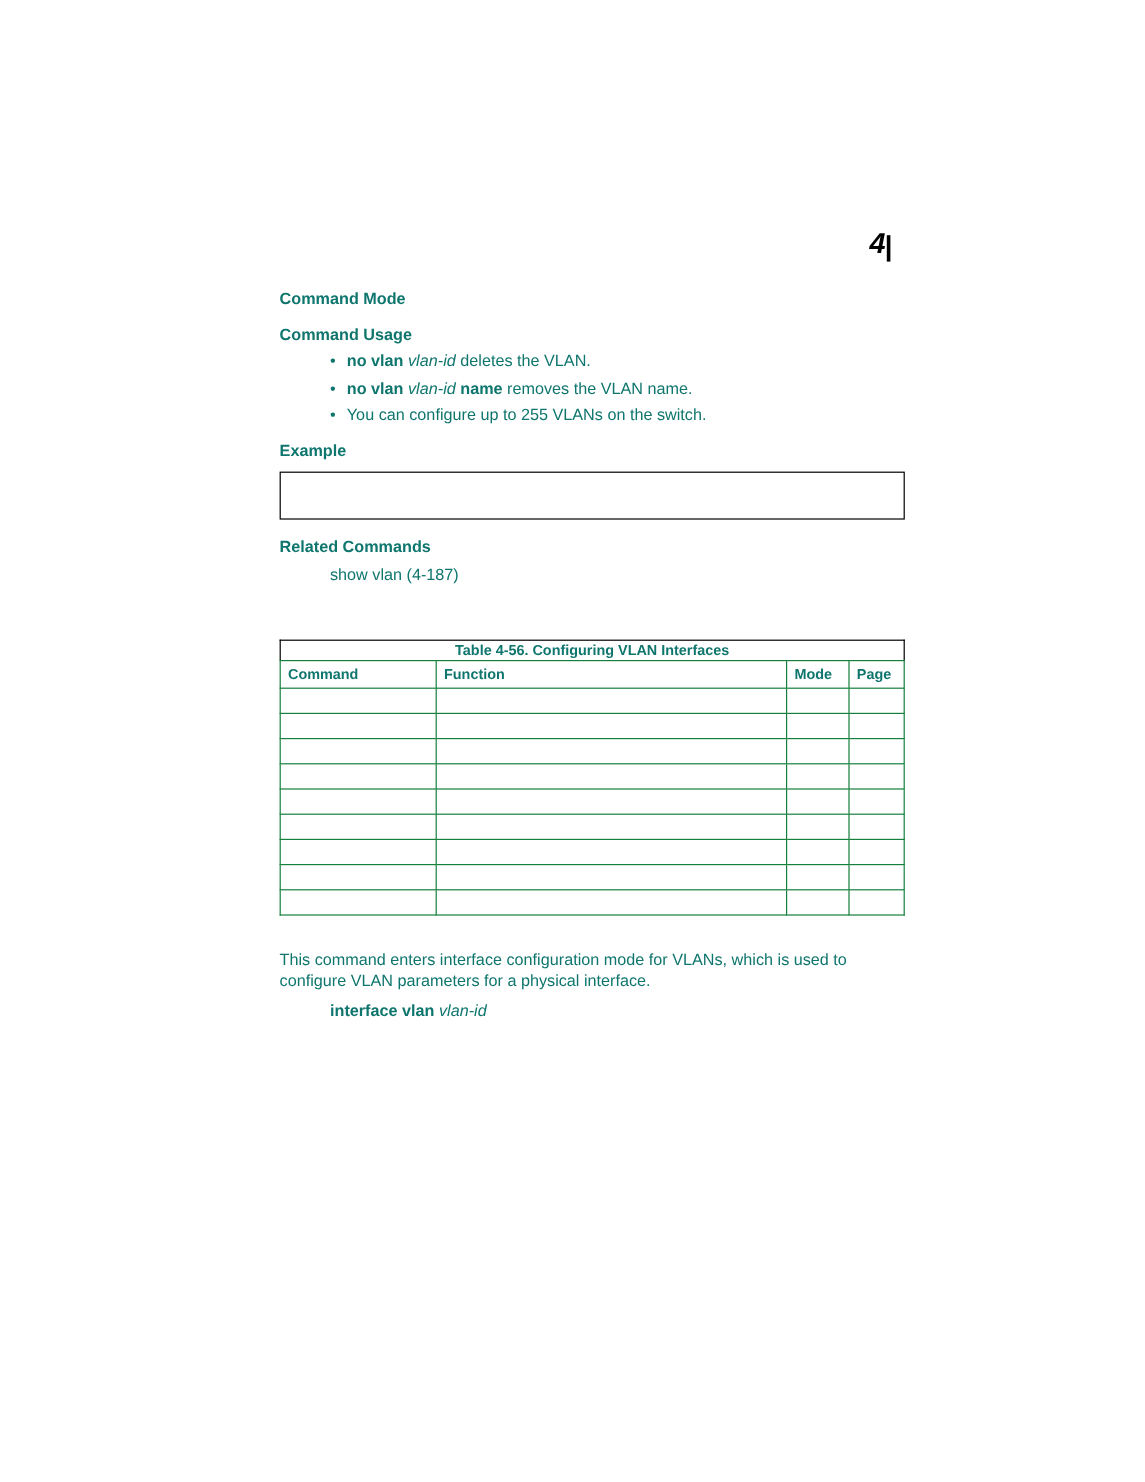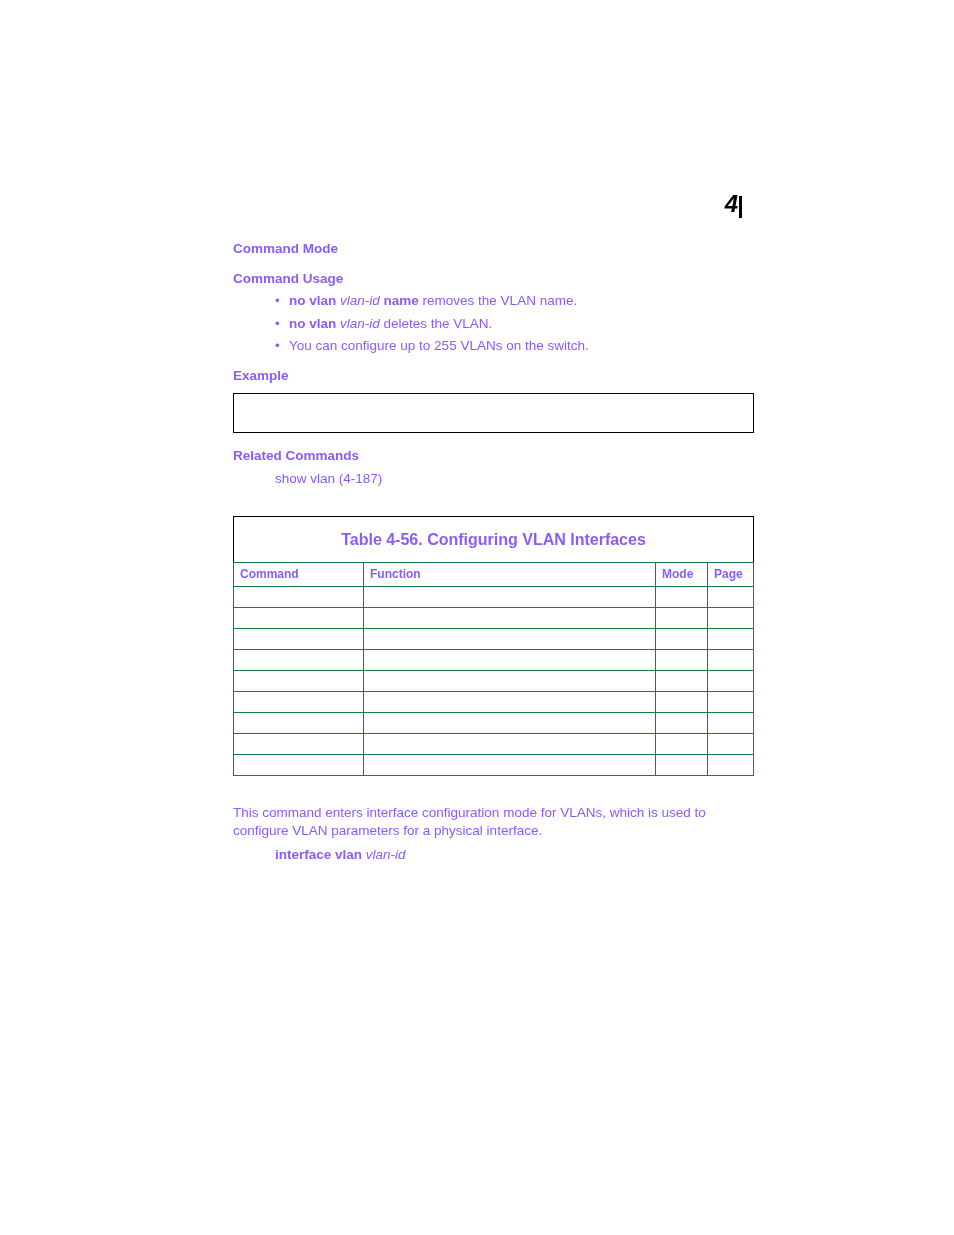--- a/index.html
+++ b/index.html
@@ -31,21 +31,21 @@
     width: 3px;
     height: 22px;
     background: #000;
     vertical-align: bottom;
     margin-left: 1px;
   }
   .content {
     margin-top: 60px;
     font-size: 13.5px;
     line-height: 1.35;
-    color: #8b5cf6;
+    color: #0f766e;
   }
   .section-head {
     font-weight: bold;
     margin-top: 12px;
     margin-bottom: 4px;
   }
   .indented {
     padding-left: 42px;
   }
   .bullets {
@@ -75,22 +75,23 @@
   }
   table.cfgtable {
     border-collapse: collapse;
     width: 100%;
     font-size: 12px;
   }
   table.cfgtable caption {
     border: 1px solid #000;
     border-bottom: none;
     font-weight: bold;
-    font-size: 16px;
-    padding: 12px 0;
+    font-size: 12px;
+    padding: 0 0;
+    margin-top: 17px;
   }
   table.cfgtable th, table.cfgtable td {
     border: 1px solid #15803d;
     padding: 3px 6px;
     text-align: left;
     vertical-align: top;
   }
   table.cfgtable th {
     font-weight: bold;
   }
@@ -122,24 +123,24 @@
     <span>4</span><span class="bar"></span>
   </div>
 
   <div class="content">
 
     <div class="section-head">Command Mode</div>
 
     <div class="section-head">Command Usage</div>
     <ul class="bullets">
       <li>
-        <span class="bold">no vlan </span><span class="italic">vlan-id</span><span class="bold"> name</span><span> removes the VLAN name.</span>
+        <span class="bold">no vlan </span><span class="italic">vlan-id</span><span> deletes the VLAN.</span>
       </li>
       <li>
-        <span class="bold">no vlan </span><span class="italic">vlan-id</span><span> deletes the VLAN.</span>
+        <span class="bold">no vlan </span><span class="italic">vlan-id</span><span class="bold"> name</span><span> removes the VLAN name.</span>
       </li>
       <li>
         <span>You can configure up to 255 VLANs on the switch.</span>
       </li>
     </ul>
 
     <div class="section-head">Example</div>
     <div class="codebox"></div>
 
     <div class="section-head">Related Commands</div>

